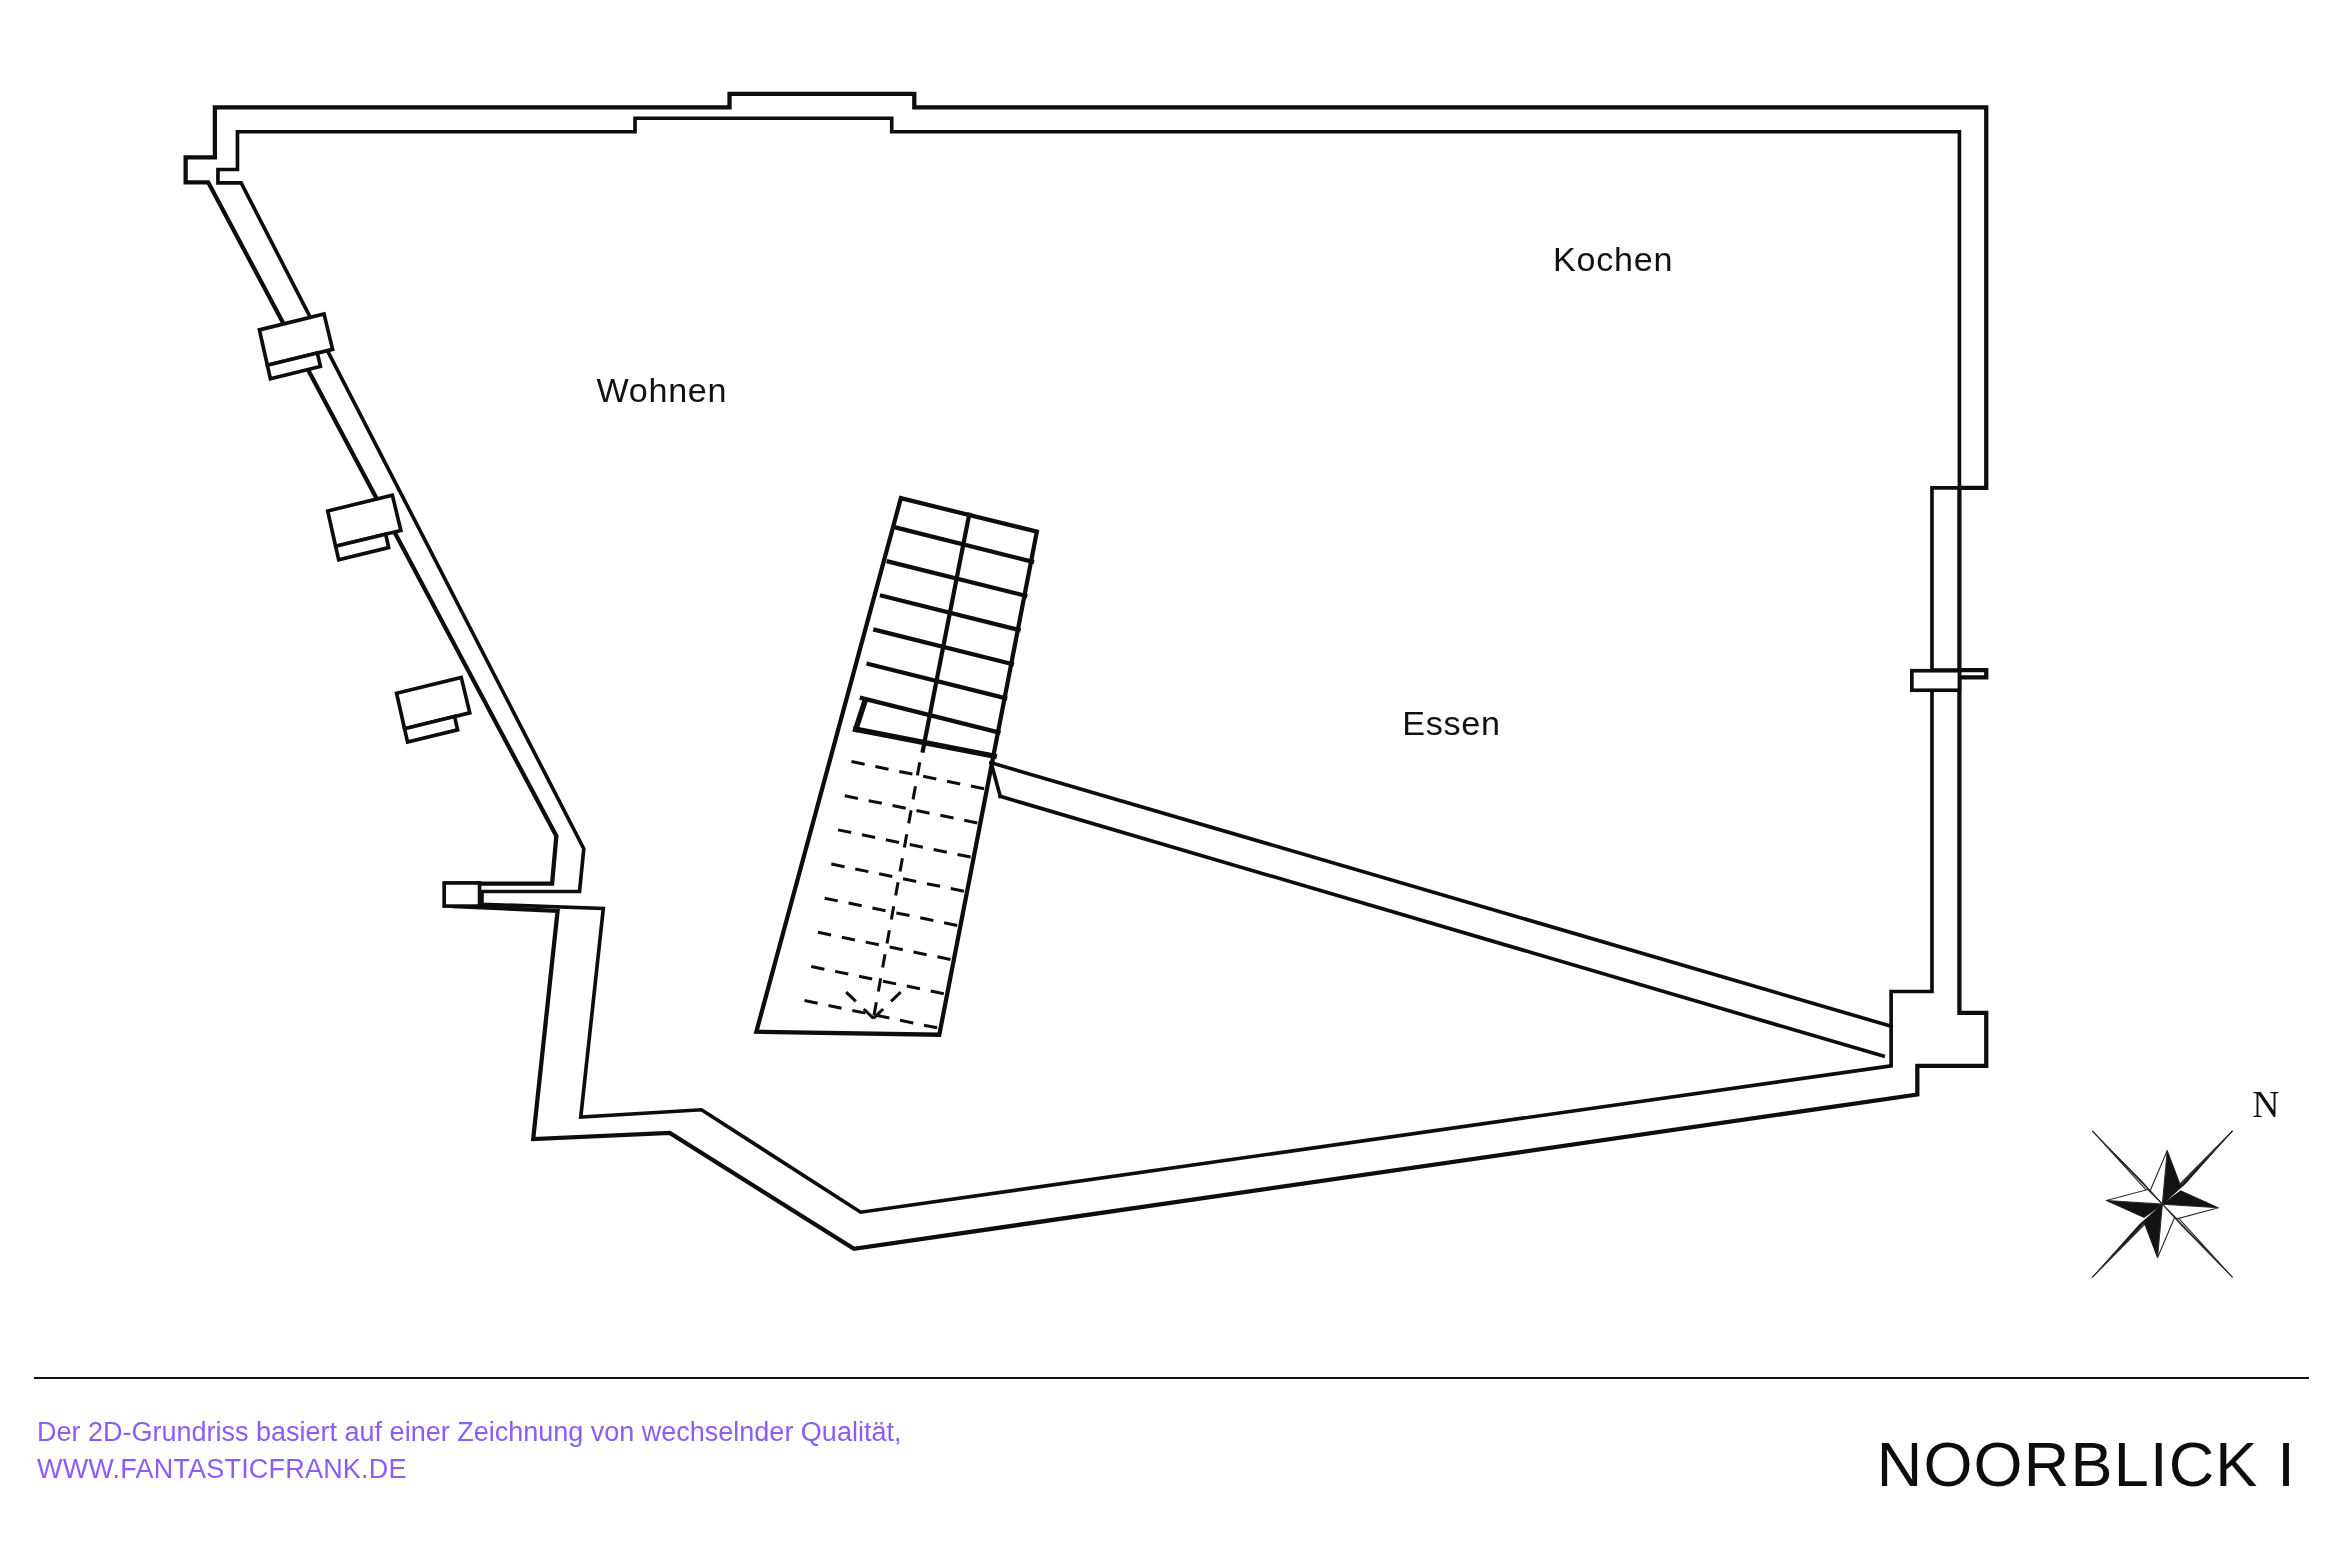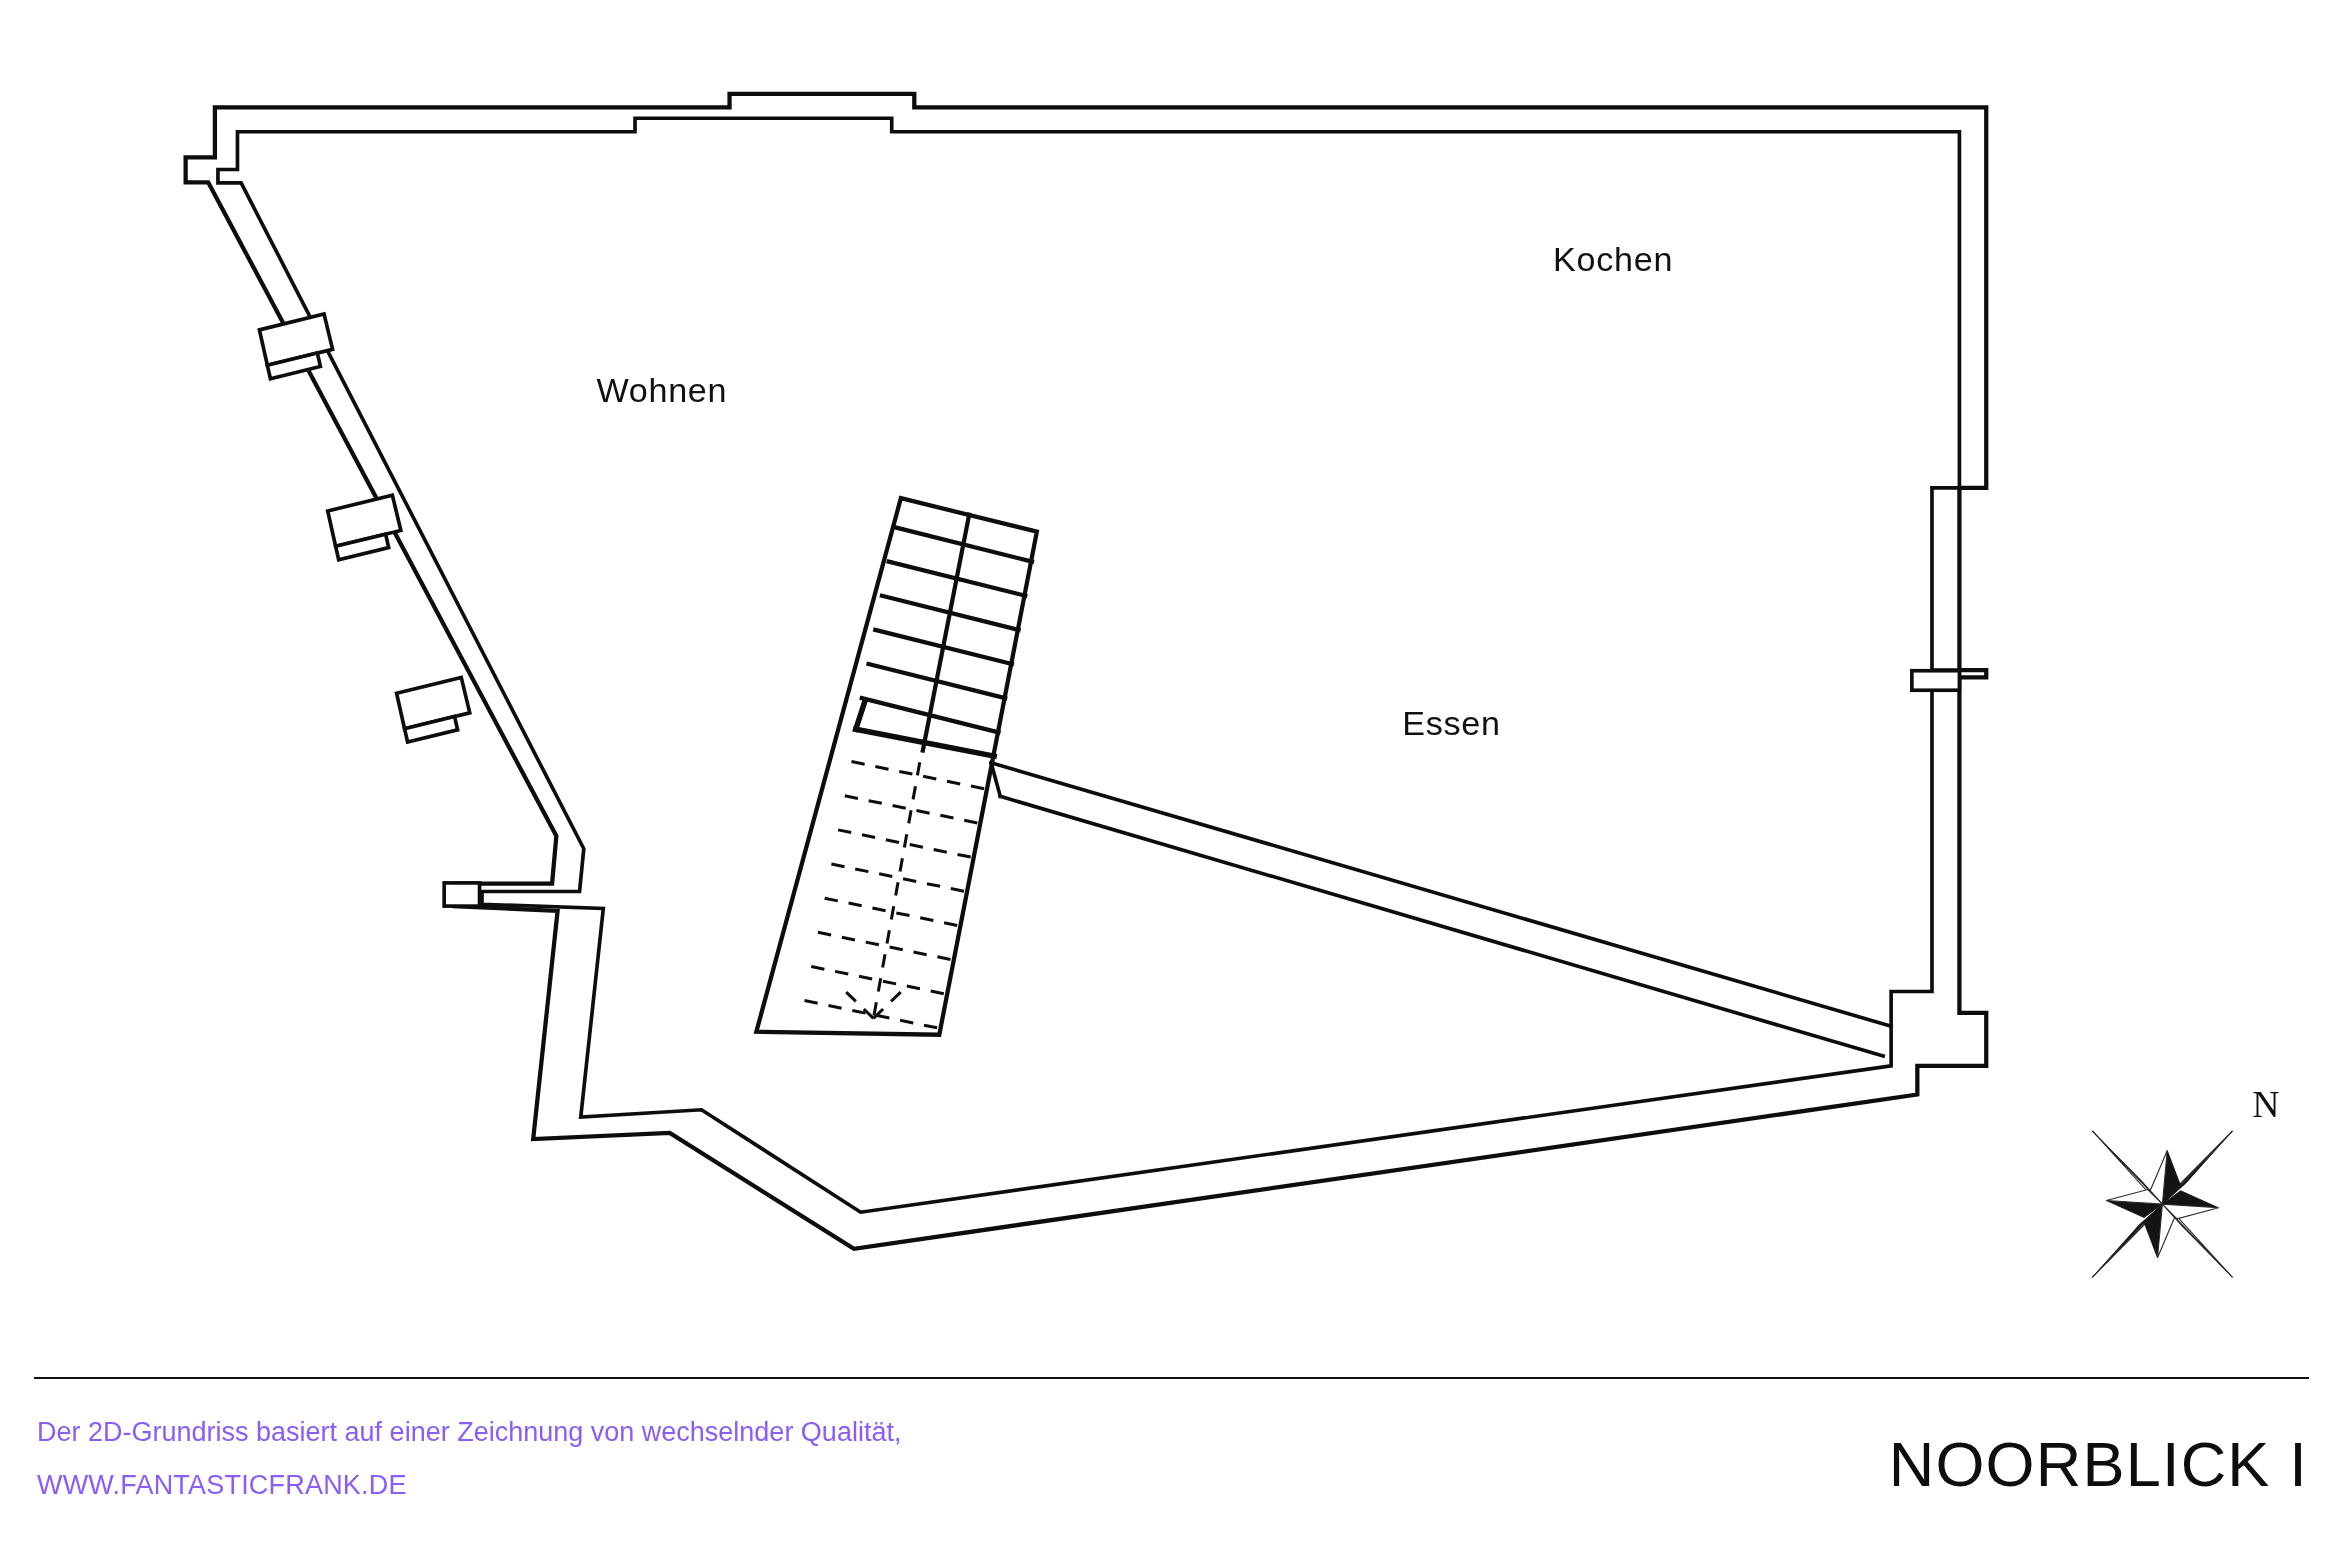--- a/index.html
+++ b/index.html
@@ -126,25 +126,24 @@
     top: 34px;
     width: 1342px;
     font-size: 27px;
     line-height: 1.38;
     color: #8b5cf6;
     font-weight: 400;
   }
   #disclaimer .url {
     display: block;
     letter-spacing: 0.2px;
-    margin-top: 16px;
   }
   #project-title {
     position: absolute;
-    right: 34px;
+    right: 46px;
     top: 48px;
     font-size: 63px;
     letter-spacing: 1.2px;
     font-weight: 400;
     color: #0d0d0d;
     white-space: nowrap;
   }
 </style>
 </head>
 <body>

